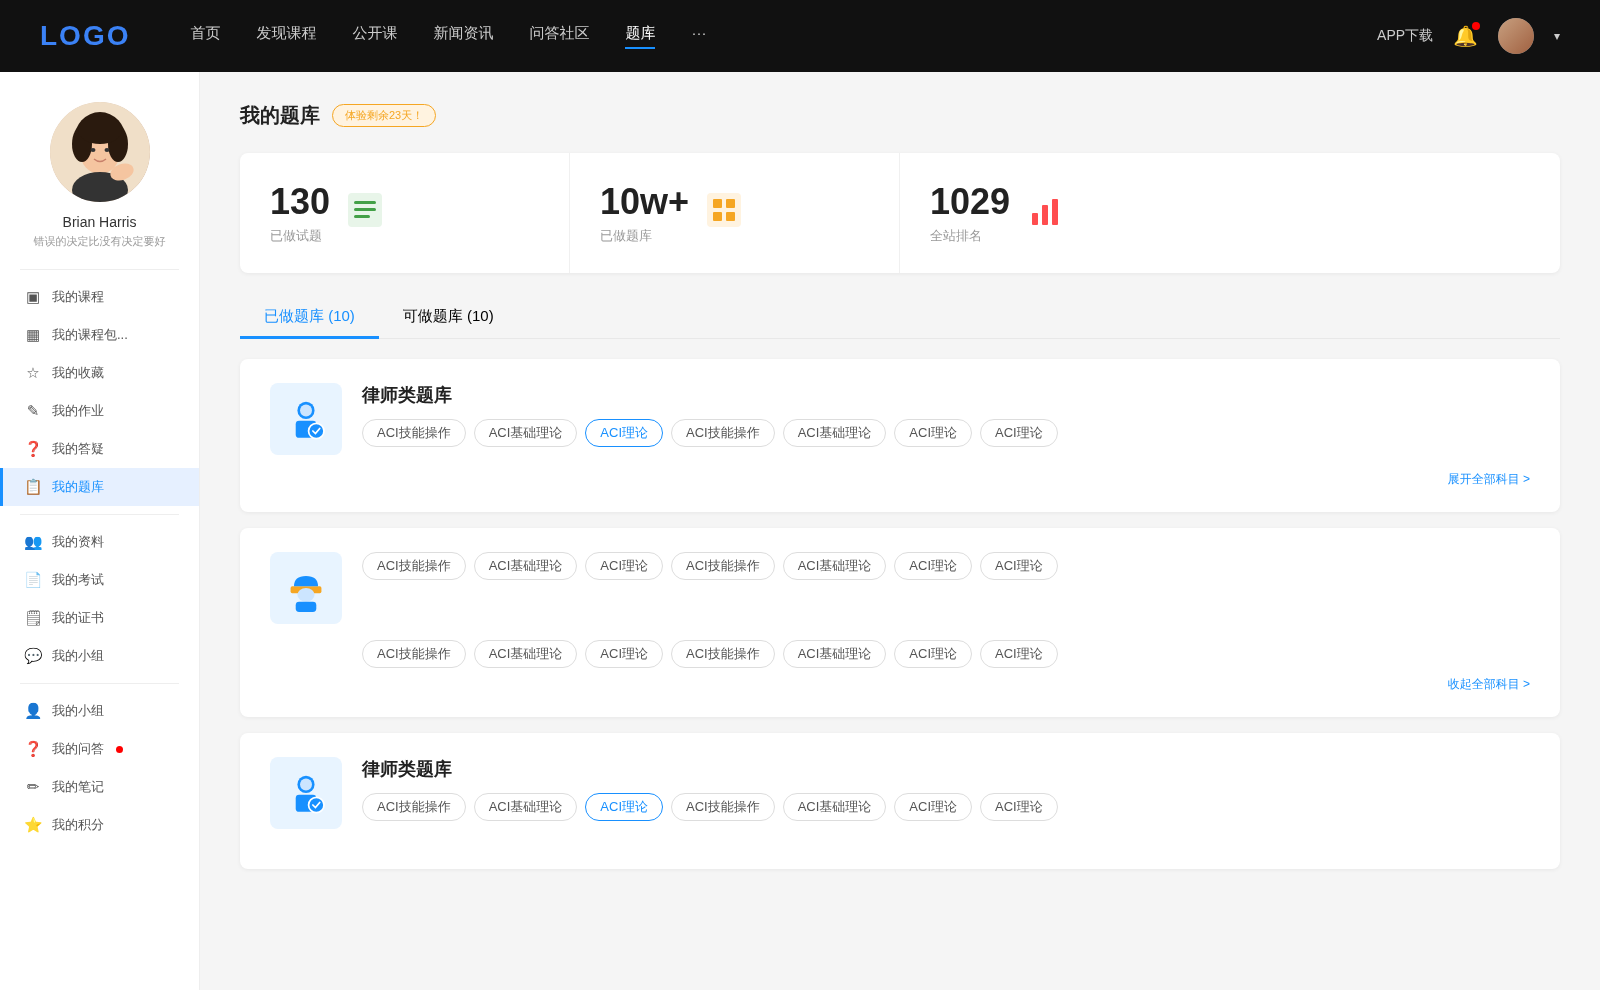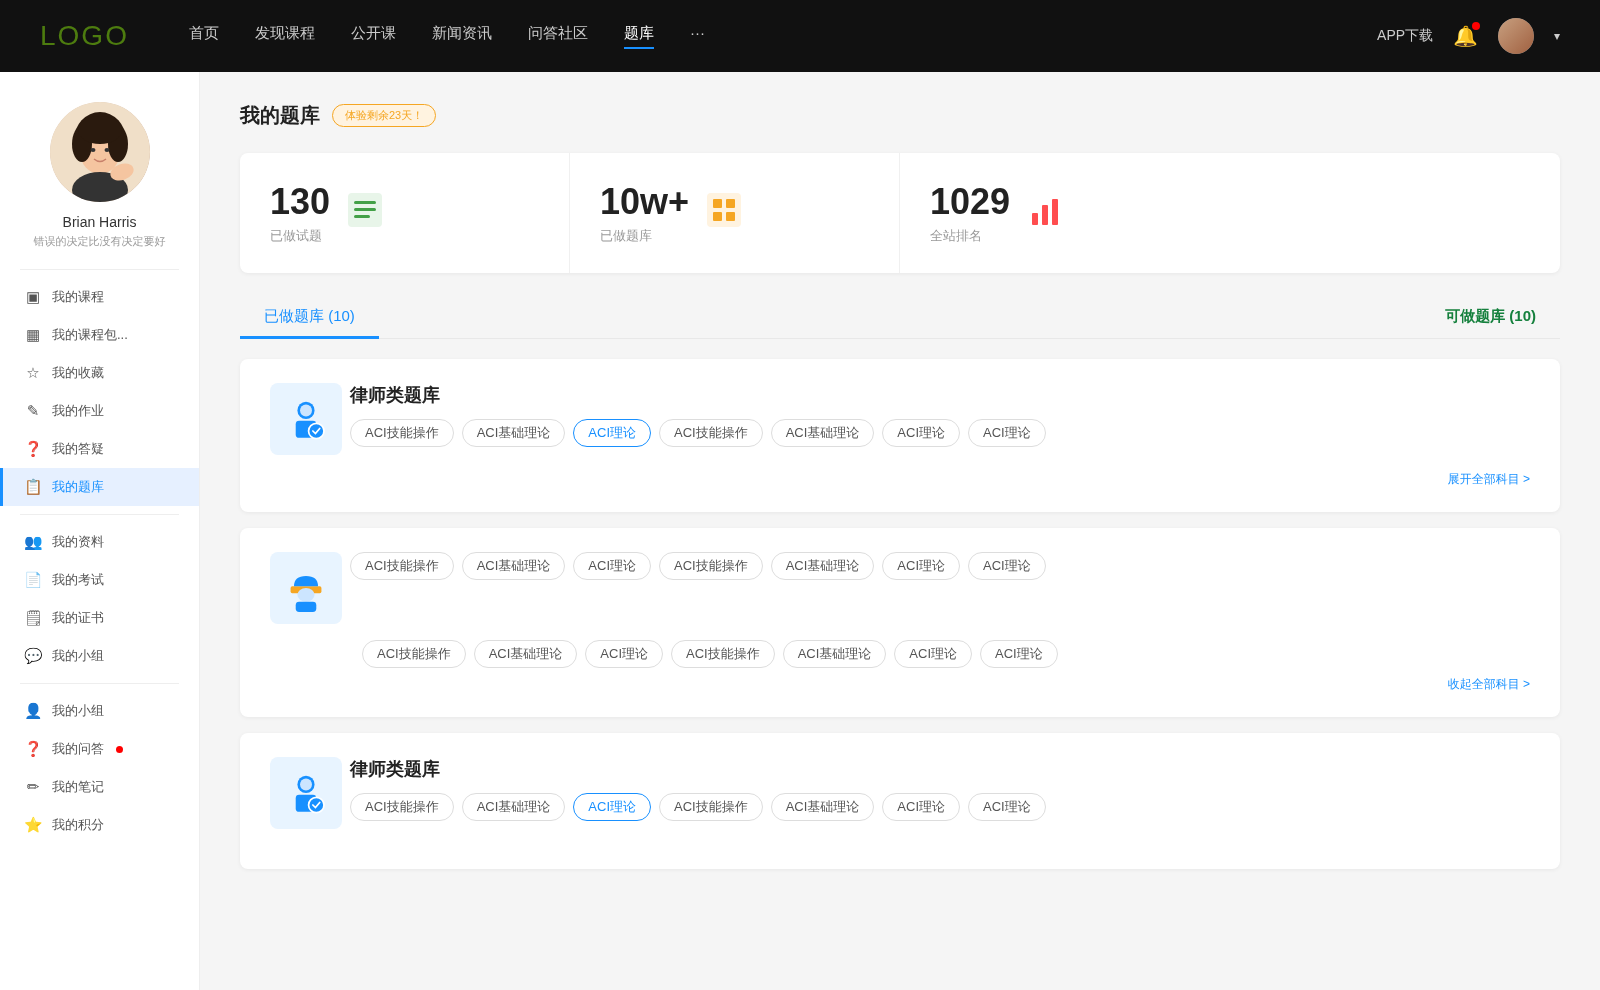--- a/index.html
+++ b/index.html
@@ -7,21 +7,21 @@
 
     
     .navbar {
       background: #111;
       height: 72px;
       display: flex;
       align-items: center;
       padding: 0 40px;
       position: fixed; top: 0; left: 0; right: 0; z-index: 100;
     }
-    .nav-logo { color: #4d7c0f; font-size: 28px; font-weight: normal; margin-right: 60px; letter-spacing: 2px; }
+    .nav-logo { color: #3b82f6; font-size: 28px; font-weight: bold; margin-right: 60px; letter-spacing: 2px; }
     .nav-links { display: flex; gap: 36px; flex: 1; }
     .nav-link { color: #ccc; font-size: 15px; cursor: pointer; text-decoration: none; }
     .nav-link.active { color: #fff; border-bottom: 2px solid #1890ff; padding-bottom: 4px; }
     .nav-right { display: flex; align-items: center; gap: 20px; margin-left: auto; }
     .nav-app { color: #ccc; font-size: 14px; cursor: pointer; }
     .nav-bell { position: relative; cursor: pointer; }
     .nav-bell-icon { color: #ccc; font-size: 20px; }
     .nav-bell-dot { position: absolute; top: -2px; right: -2px; width: 8px; height: 8px; background: red; border-radius: 50%; }
     .nav-avatar { width: 36px; height: 36px; border-radius: 50%; background: #888; overflow: hidden; display: flex; align-items: center; justify-content: center; cursor: pointer; }
     .nav-avatar-img { width: 100%; height: 100%; background: linear-gradient(135deg, #c8a080, #a06040); border-radius: 50%; }
@@ -93,38 +93,37 @@
       display: flex; align-items: center; gap: 16px;
       border-right: 1px solid #f0f0f0;
     }
     .stat-item:last-child { border-right: none; }
     .stat-text {}
     .stat-value { font-size: 36px; font-weight: 700; color: #222; }
     .stat-label { font-size: 13px; color: #999; margin-top: 4px; }
     .stat-icon { font-size: 30px; }
 
     
-    .tabs { display: flex; gap: 0; margin-bottom: 20px; border-bottom: 1px solid #e8e8e8; justify-content: space-between; }
+    .tabs { display: flex; gap: 0; margin-bottom: 20px; border-bottom: 1px solid #e8e8e8; }
     .tab-item {
-      padding: 10px 24px; font-size: 15px; color: #15803d; cursor: pointer;
+      padding: 10px 24px; font-size: 15px; color: #000000; cursor: pointer;
       border-bottom: 3px solid transparent; margin-bottom: -1px;
       transition: all 0.2s;
-      font-weight: bold;
     }
     .tab-item.active { color: #1890ff; border-bottom-color: #1890ff; font-weight: 500; }
 
     
     .qbank-card {
       background: #fff;
       border-radius: 8px;
       padding: 24px 30px;
       margin-bottom: 16px;
       box-shadow: 0 1px 4px rgba(0,0,0,0.06);
     }
-    .qbank-card-header { display: flex; align-items: flex-start; gap: 8px; margin-bottom: 16px; }
+    .qbank-card-header { display: flex; align-items: flex-start; gap: 20px; margin-bottom: 16px; }
     .qbank-icon-wrap {
       width: 72px; height: 72px; border-radius: 8px;
       background: #e8f4ff; display: flex; align-items: center; justify-content: center;
       flex-shrink: 0;
     }
     .qbank-icon-svg { width: 48px; height: 48px; }
     .qbank-title { font-size: 18px; font-weight: 600; color: #222; margin-bottom: 12px; }
     .tags-row { display: flex; flex-wrap: wrap; gap: 8px; align-items: center; flex: 1; }
     .tag {
       padding: 4px 14px; border-radius: 20px; font-size: 13px;

